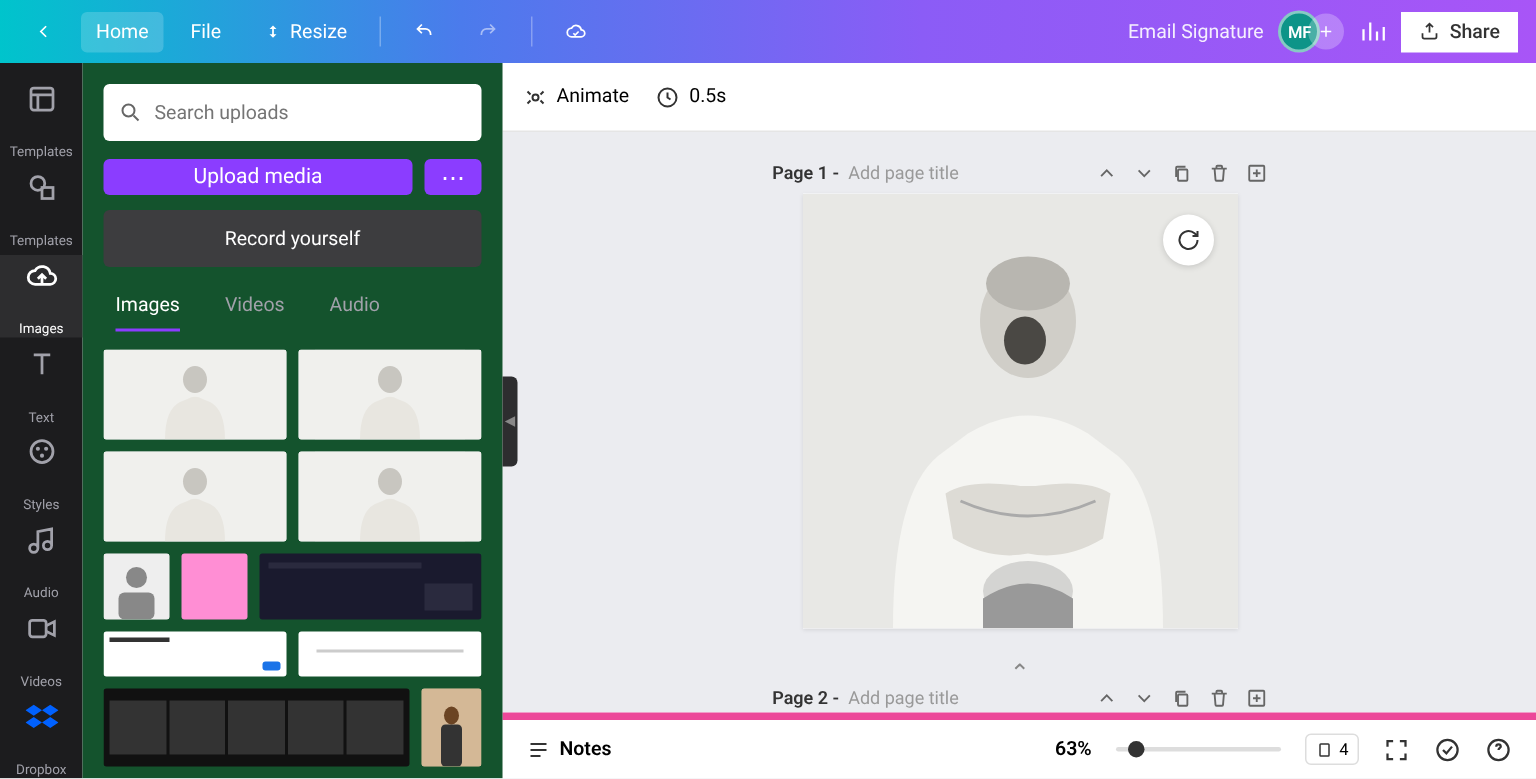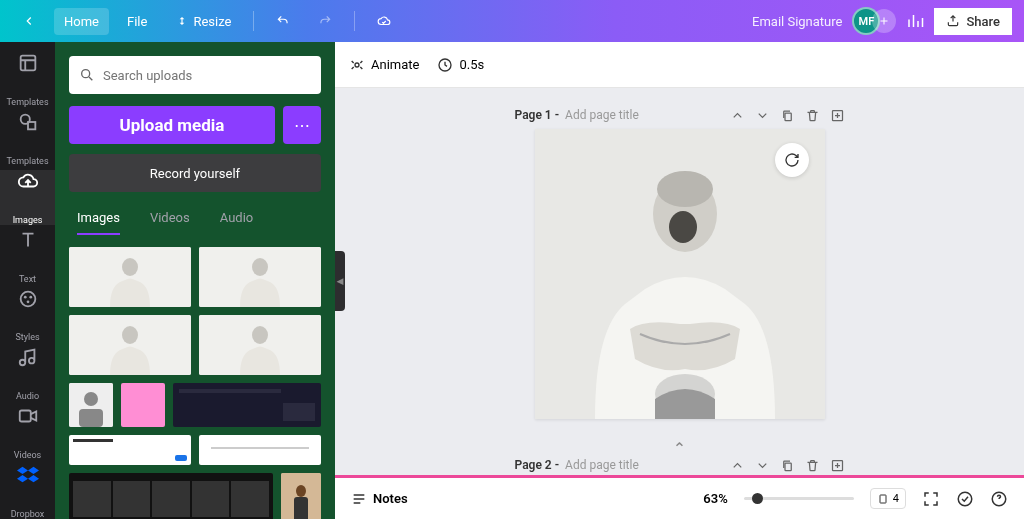--- a/index.html
+++ b/index.html
@@ -10,28 +10,28 @@
 .tbtn.home{background:rgba(255,255,255,.18)}
 .tbtn svg{width:14px;height:14px;fill:#fff}
 .topbar-right{display:flex;align-items:center;gap:10px}
 .doc-title{opacity:.9;font-size:13px}
 .avatar{width:28px;height:28px;border-radius:50%;background:#0d9488;color:#fff;display:flex;align-items:center;justify-content:center;font-size:11px;font-weight:600;border:2px solid rgba(255,255,255,.5)}
 .plus-avatar{width:24px;height:24px;border-radius:50%;background:rgba(255,255,255,.25);display:flex;align-items:center;justify-content:center;cursor:pointer;margin-left:-8px}
 .sharebtn{background:#fff;color:#333;padding:6px 12px;border-radius:0;display:flex;align-items:center;gap:6px;font-weight:500;cursor:pointer}
 .icon-white{width:18px;height:18px;fill:none;stroke:#fff;stroke-width:2}
 .main{flex:1;display:flex;overflow:hidden}
 .rail{width:55px;background:#1c1c1e;display:flex;flex-direction:column;align-items:center;padding-top:10px;gap:4px}
-.rail-item{width:100%;height:62px;display:flex;flex-direction:column;align-items:center;justify-content:space-between;gap:20px;color:#a1a1aa;cursor:pointer;font-size:9px}
+.rail-item{width:100%;height:62px;display:flex;flex-direction:column;align-items:center;justify-content:flex-end;gap:20px;color:#a1a1aa;cursor:pointer;font-size:9px}
 .rail-item.active{color:#fff;background:#2d2d2f}
 .rail-item svg{width:22px;height:22px;fill:currentColor}
 .panel{width:280px;background:#14532d;display:flex;flex-direction:column;padding:14px 14px 0;position:relative}
 .search{background:#fff;border-radius:4px;height:38px;display:flex;align-items:center;padding:0 10px;gap:8px}
 .search input{border:none;outline:none;flex:1;font-size:13px}
 .upload-row{display:flex;gap:8px;margin-top:12px}
-.upload-btn{flex:1;background:#8b3dff;color:#fff;border:none;border-radius:4px;height:38px;font-size:17px;font-weight:700;cursor:pointer}
+.upload-btn{flex:1;background:#8b3dff;color:#fff;border:none;border-radius:4px;height:24px;font-size:14px;font-weight:400;cursor:pointer}
 .upload-more{width:38px;background:#8b3dff;border-radius:4px;display:flex;align-items:center;justify-content:center;cursor:pointer;color:#fff}
 .record-btn{margin-top:10px;background:#3d3d3f;color:#fff;border:none;border-radius:4px;height:38px;font-size:13px;cursor:pointer}
 .tabs{display:flex;margin-top:18px;gap:30px;padding:0 8px;color:#a1a1aa;font-size:13px}
 .tab{cursor:pointer;padding-bottom:8px}
 .tab.active{color:#fff;border-bottom:2px solid #8b3dff}
 .thumbs{flex:1;overflow-y:auto;margin-top:12px;display:flex;flex-direction:column;gap:8px}
 .thumb-row{display:flex;gap:8px}
 .thumb{flex:1;background:#eee;border-radius:2px;display:flex;align-items:center;justify-content:center;position:relative;overflow:hidden}
 .thumb.h60{height:60px}
 .thumb.h44{height:44px}
@@ -46,21 +46,21 @@
 .page-block{width:330px;margin-bottom:20px}
 .page-header{display:flex;align-items:flex-start;gap:6px;font-size:12px;color:#555;margin-bottom:6px}
 .page-header .title-label{font-weight:600;color:#333}
 .page-header .placeholder{color:#999}
 .page-actions{margin-left:auto;display:flex;gap:10px}
 .page-actions svg{width:15px;height:15px;stroke:#666;fill:none;stroke-width:2;cursor:pointer}
 .page-canvas{width:290px;height:290px;background:#fff;margin:0 auto;box-shadow:0 1px 3px rgba(0,0,0,.1);position:relative;overflow:hidden}
 .refresh-fab{position:absolute;top:14px;right:16px;width:34px;height:34px;background:#fff;border-radius:50%;box-shadow:0 1px 4px rgba(0,0,0,.15);display:flex;align-items:center;justify-content:center;cursor:pointer}
 .refresh-fab svg{width:16px;height:16px;stroke:#333;fill:none;stroke-width:2}
 .addpage-handle{text-align:center;color:#888}
-.bottombar{height:44px;background:#fff;border-top:3px solid #ec4899;display:flex;align-items:center;padding:0 16px;gap:16px;font-size:13px}
+.bottombar{height:44px;background:#fff;border-top:5px solid #ec4899;display:flex;align-items:center;padding:0 16px;gap:16px;font-size:13px}
 .bottombar .spacer{flex:1}
 .zoom-slider{width:110px;height:3px;background:#ddd;border-radius:2px;position:relative}
 .zoom-thumb{position:absolute;left:8px;top:-4px;width:11px;height:11px;background:#333;border-radius:50%}
 .pagecount{display:flex;align-items:center;gap:4px;border:1px solid #ddd;padding:3px 6px;border-radius:4px;font-size:11px}
 .bicon{width:18px;height:18px;stroke:#333;fill:none;stroke-width:2;cursor:pointer}
 .person-sil{width:100%;height:100%;position:relative;background:#f0f0ed}
 </style>
 </head>
 <body>
 

